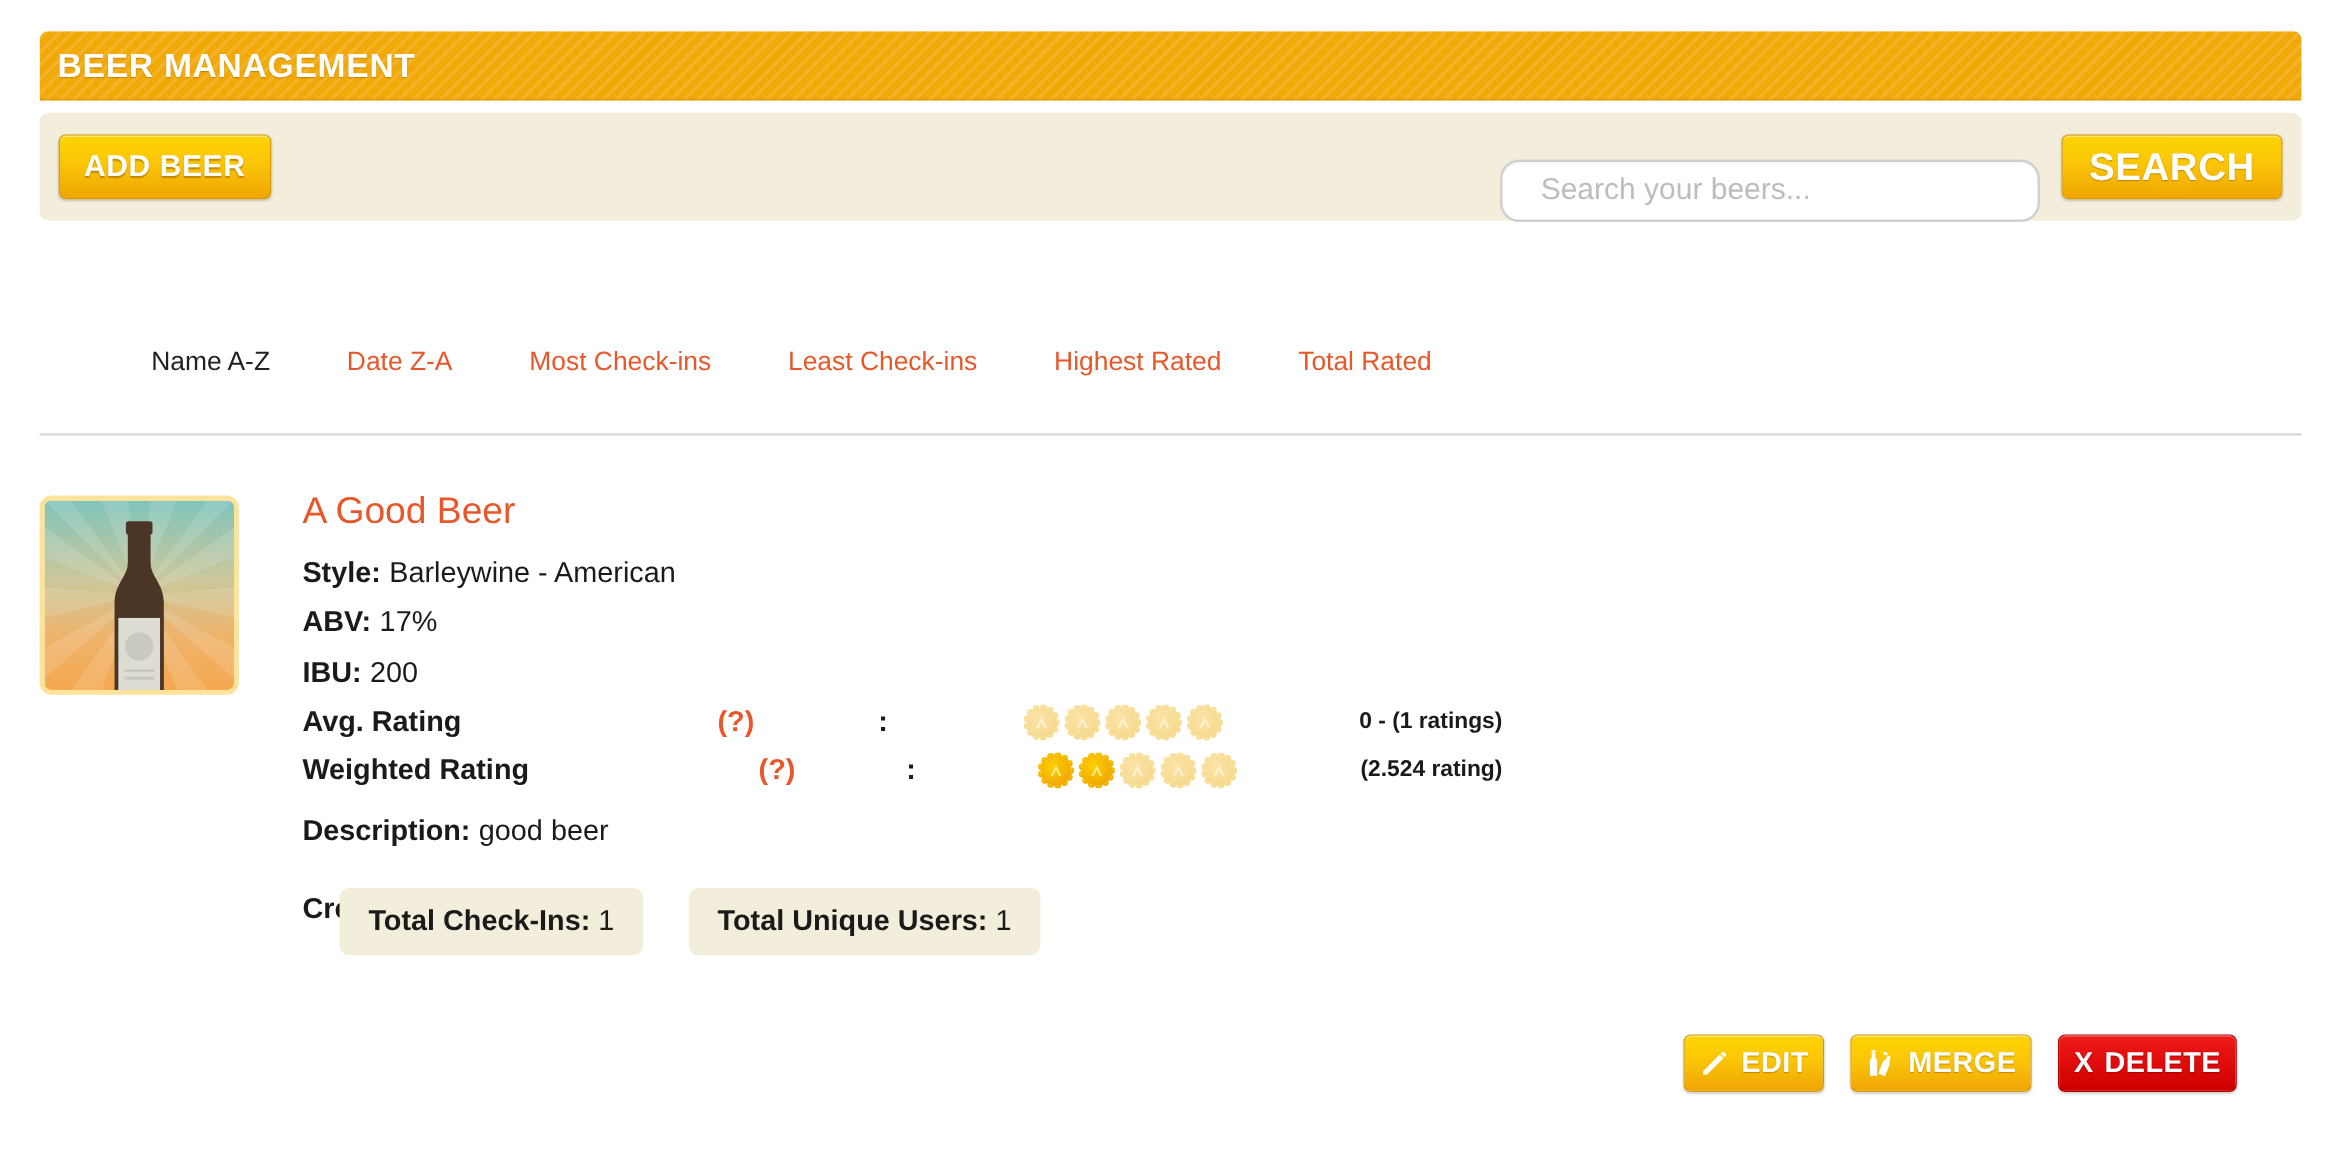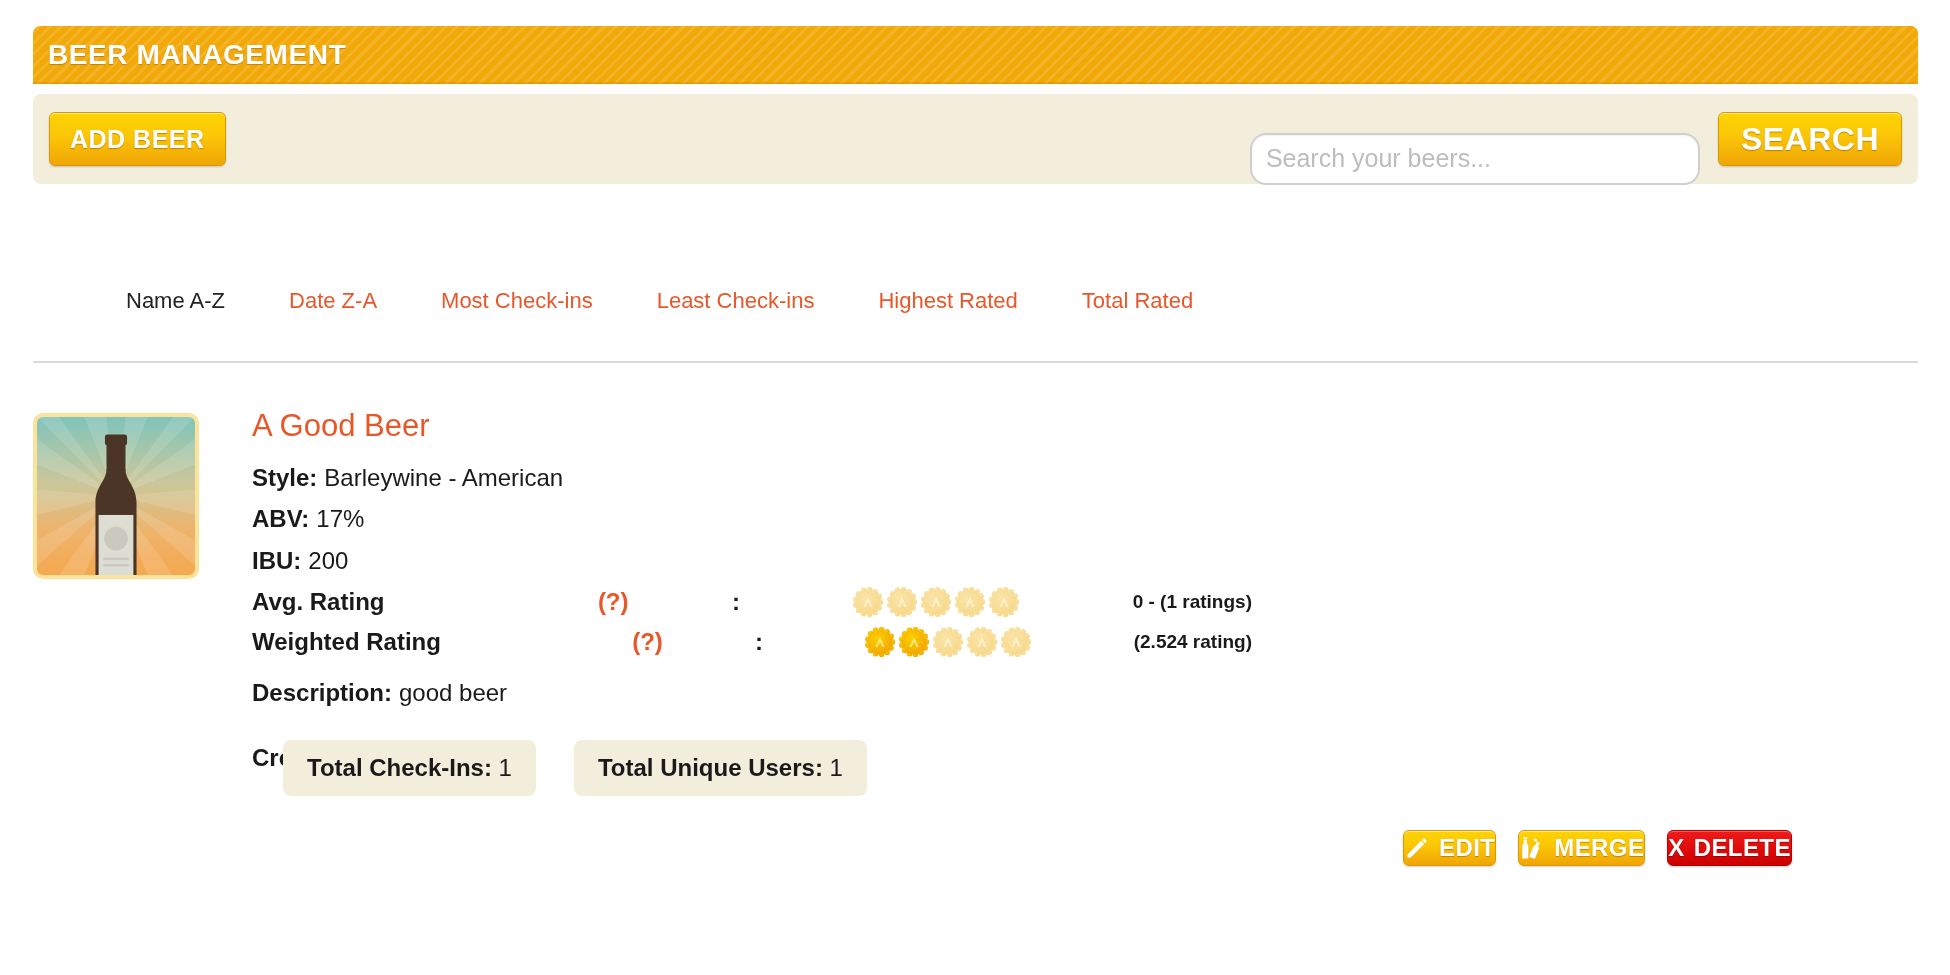--- a/index.html
+++ b/index.html
@@ -108,21 +108,21 @@
     gap: 18px;
   }
   #search-input {
     width: 450px;
     height: 52px;
     border: 2px solid #cfcfcf;
     border-radius: 16px;
     background: #ffffff;
     font-size: 25px;
     color: #555;
-    padding: 0 14px;
+    padding: 0 32px;
     font-family: "Liberation Sans", sans-serif;
     box-shadow: inset 0 1px 2px rgba(0,0,0,0.06);
     outline: none;
     margin-top: 39px;
   }
   #search-input::placeholder { color: #bdbdbd; }
   #search-btn {
     height: 54px;
     padding: 16px 22px;
     font-size: 32px;
@@ -243,24 +243,25 @@
   
   .actions {
     position: absolute;
     left: 1370px;
     top: 420px;
     display: flex;
     gap: 22px;
   }
   .actions .btn-yellow,
   .actions .btn-red {
-    height: 36px;
-    padding: 0 0;
+    height: 48px;
+    padding: 0 12px;
     font-size: 24px;
     letter-spacing: 0.4px;
+    margin-top: 32px;
   }
   .act-icon { display: inline-block; width: 26px; height: 26px; flex: 0 0 26px; }
   .act-icon svg { display: block; width: 100%; height: 100%; }
   .x-glyph { font-size: 24px; font-weight: bold; line-height: 1; }
 </style>
 </head>
 <body>
 
 <div class="page">
 

